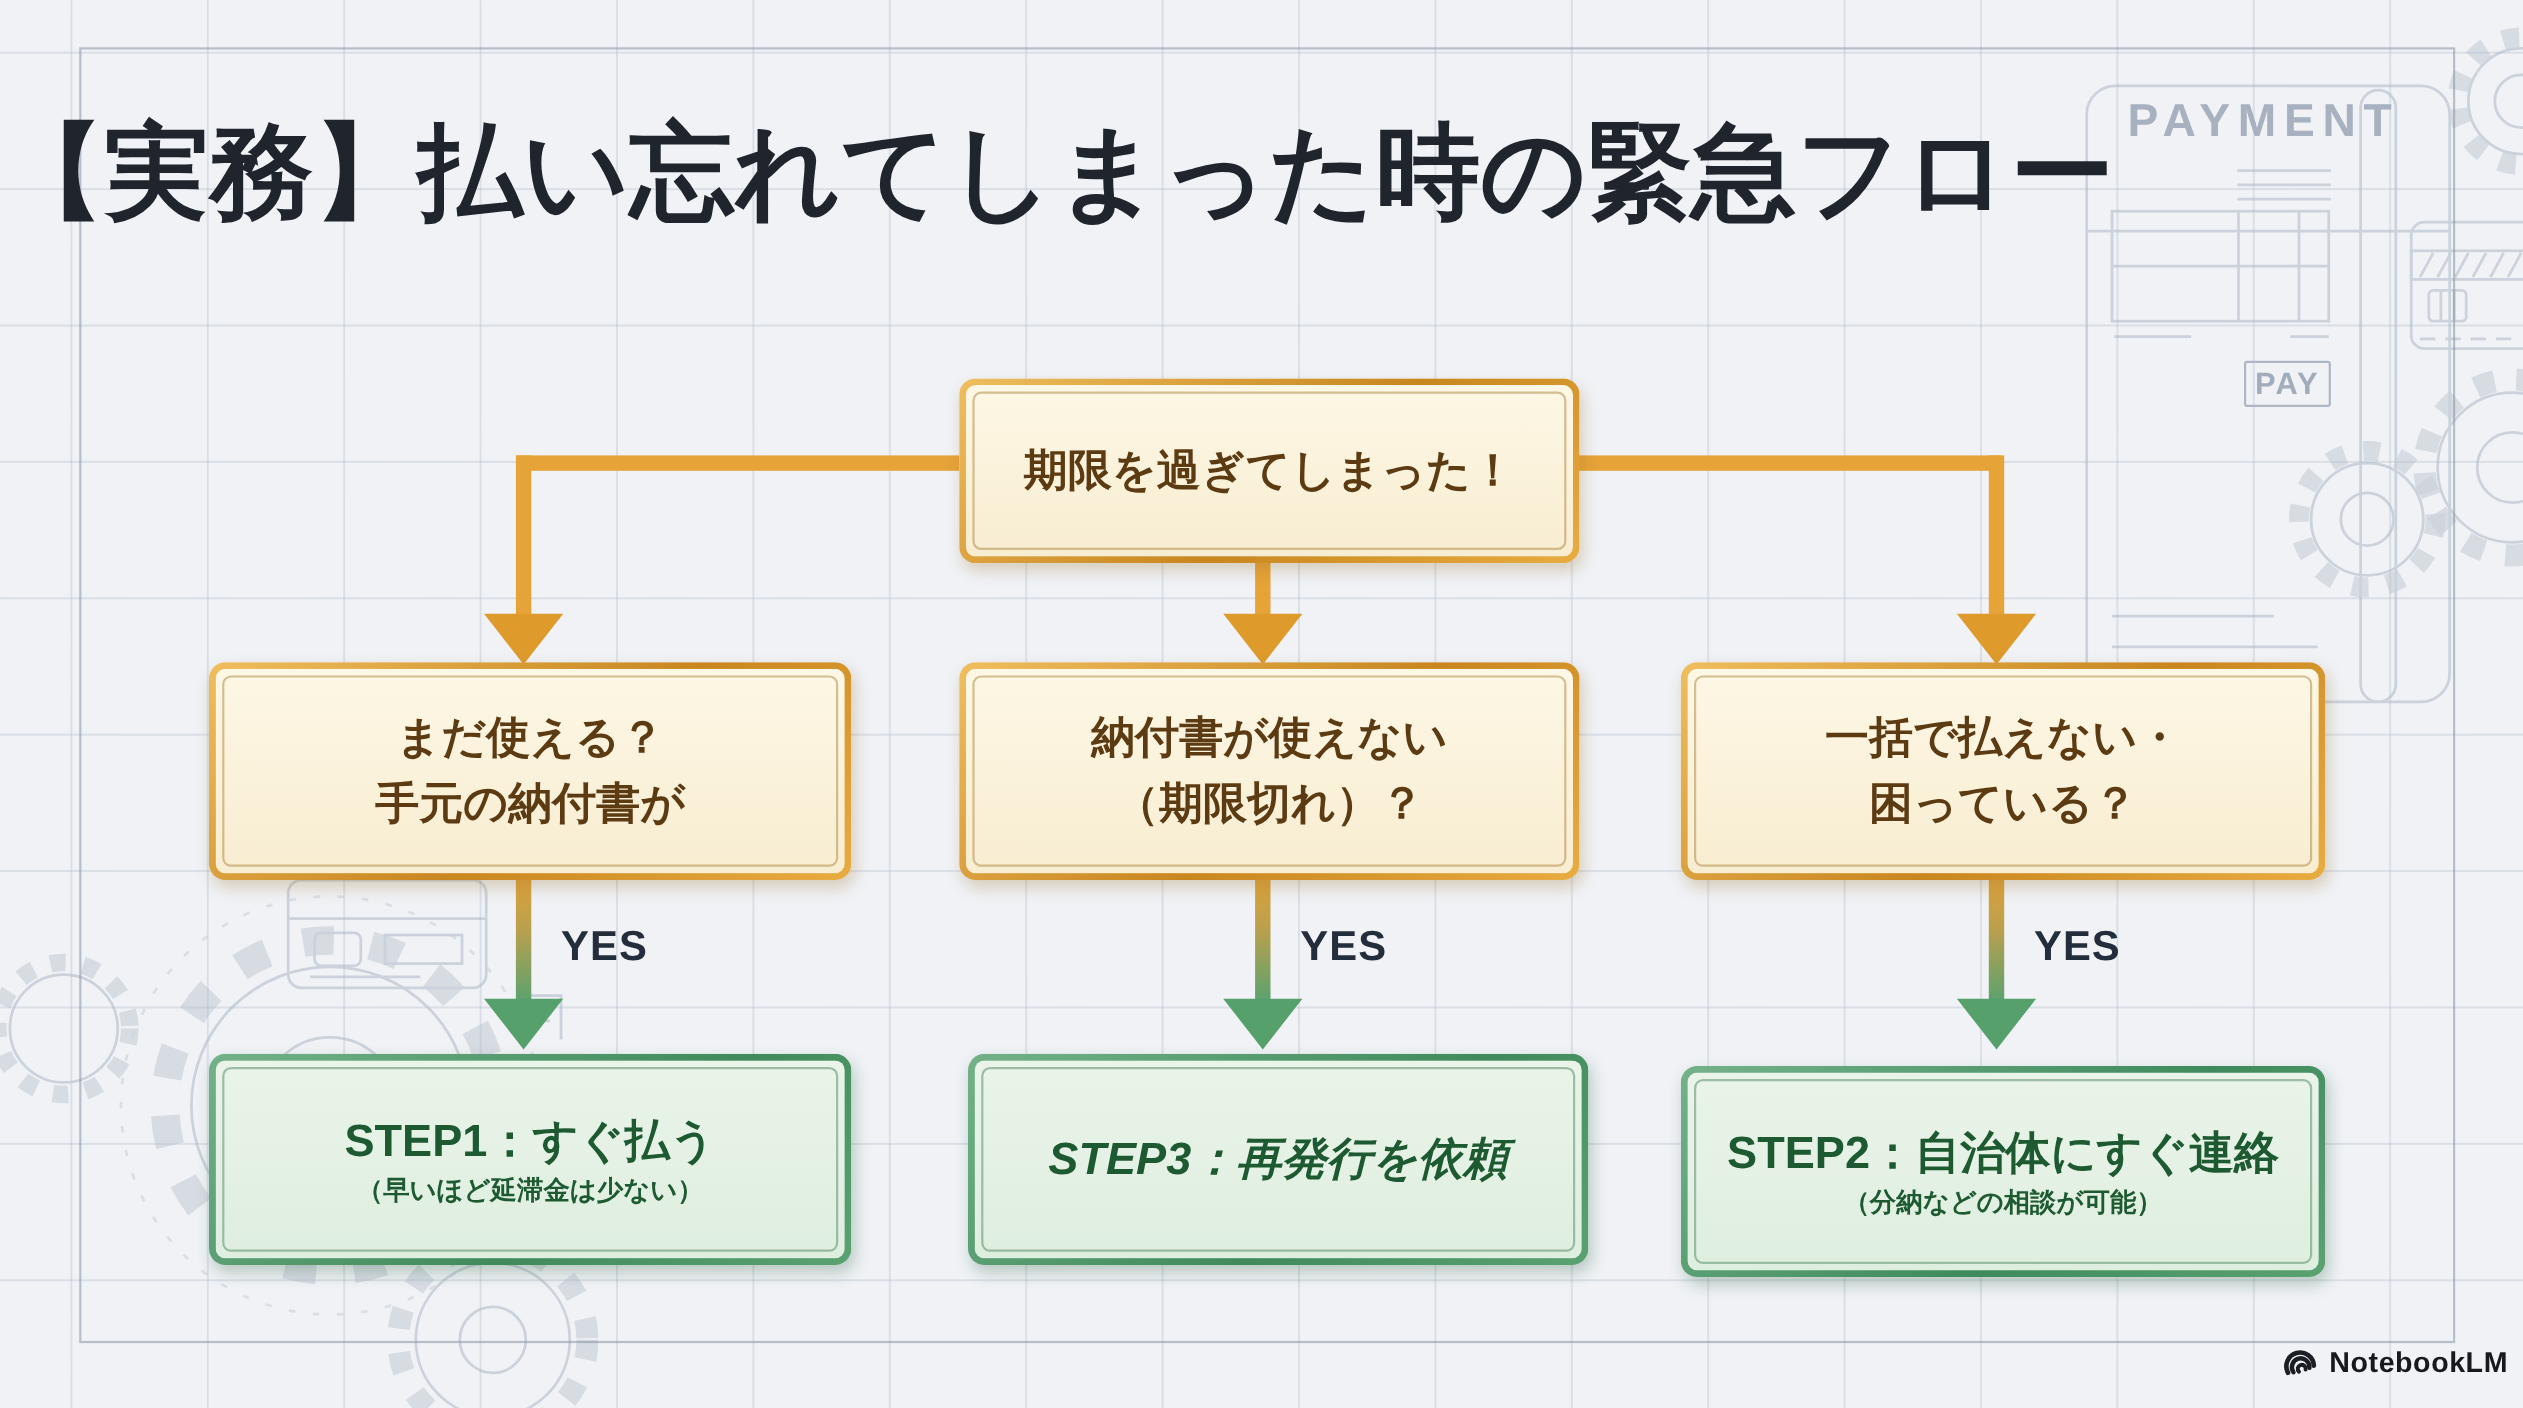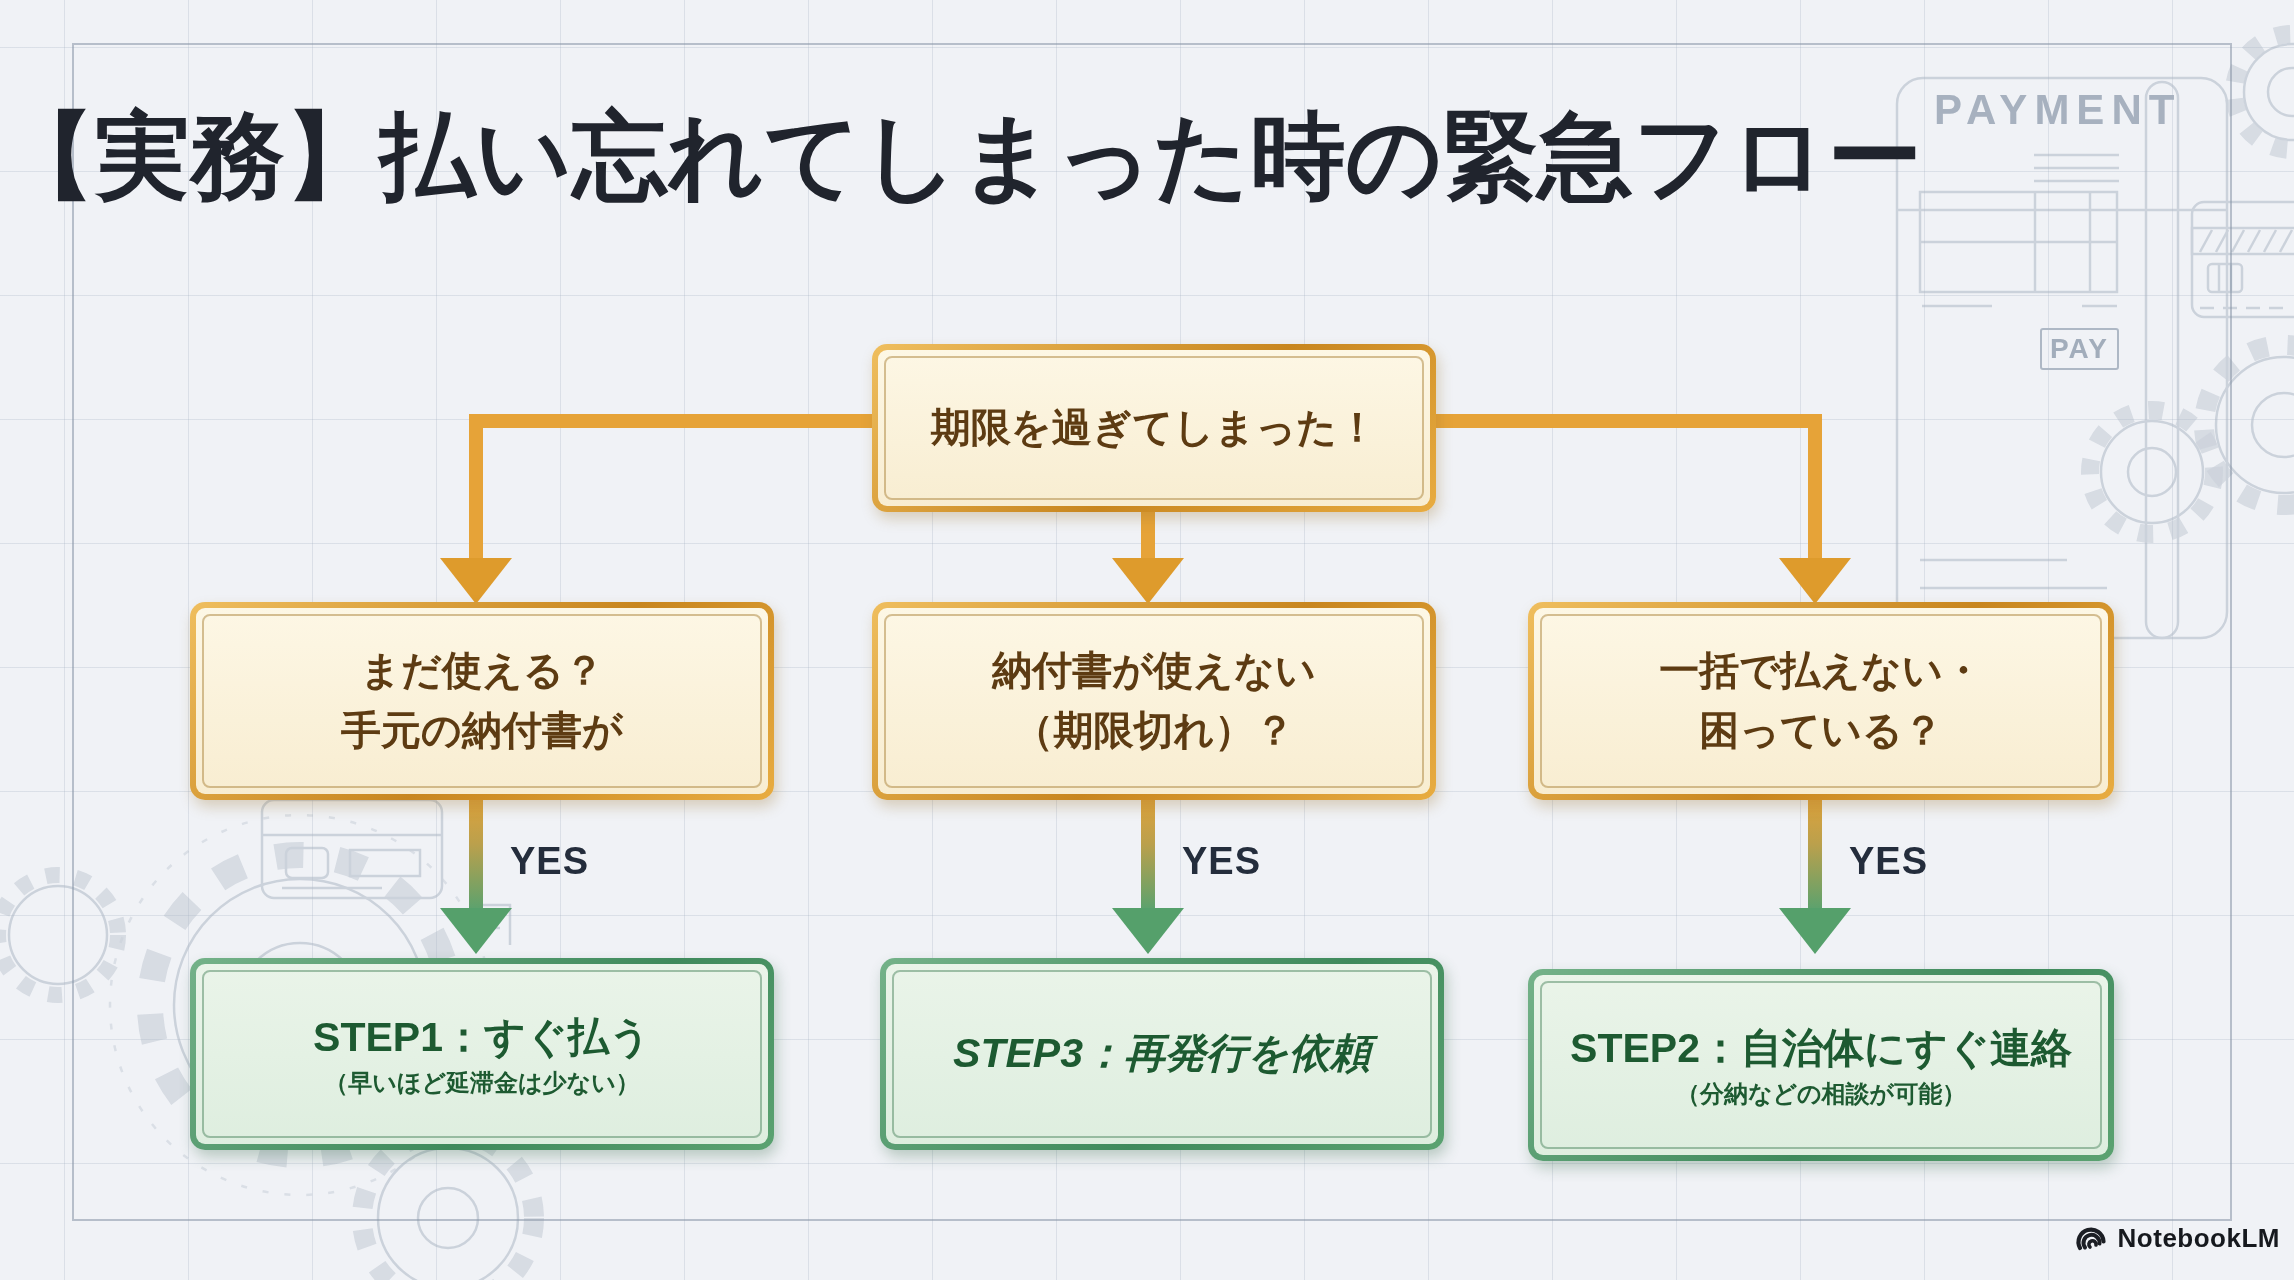--- a/index.html
+++ b/index.html
@@ -46,21 +46,21 @@
   .r-box{
     border:6px solid transparent;
     background:
       linear-gradient(180deg,#EAF4E9 0%,#DEEEDF 100%) padding-box,
       linear-gradient(140deg,#74B289 0%,#3F8A5C 60%,#5BA271 100%) border-box;
     box-shadow:3px 7px 14px rgba(60,110,75,.30);
   }
   .inner-line{position:absolute;inset:6px;border-radius:8px;pointer-events:none;}
   .q-box .inner-line{border:2px solid rgba(178,142,74,.55);}
   .r-box .inner-line{border:2px solid rgba(80,135,98,.5);}
-  .q-text{font-size:40px;font-weight:800;color:#5d3b12;line-height:1.5;font-family:Liberation Serif, serif;}
+  .q-text{font-size:40px;font-weight:800;color:#5d3b12;line-height:1.5;}
   .r-line1{font-size:41px;font-weight:800;color:#1d5a31;line-height:1.4;}
   .r-line2{font-size:24px;font-weight:800;color:#1d5a31;line-height:1.4;}
   
   .conn{position:absolute;z-index:4;background:#E6A338;}
   .conn-grad{position:absolute;z-index:4;background:linear-gradient(180deg,#E6A338 0%,#BBA04C 45%,#58A26F 100%);}
   .head{position:absolute;z-index:4;width:0;height:0;border-left:36px solid transparent;border-right:36px solid transparent;}
   .head-orange{border-top:46px solid #DE9B2C;}
   .head-green{border-top:46px solid #55A06B;}
   .yes{
     position:absolute;z-index:5;font-size:38px;font-weight:800;color:#242d3c;letter-spacing:1px;

